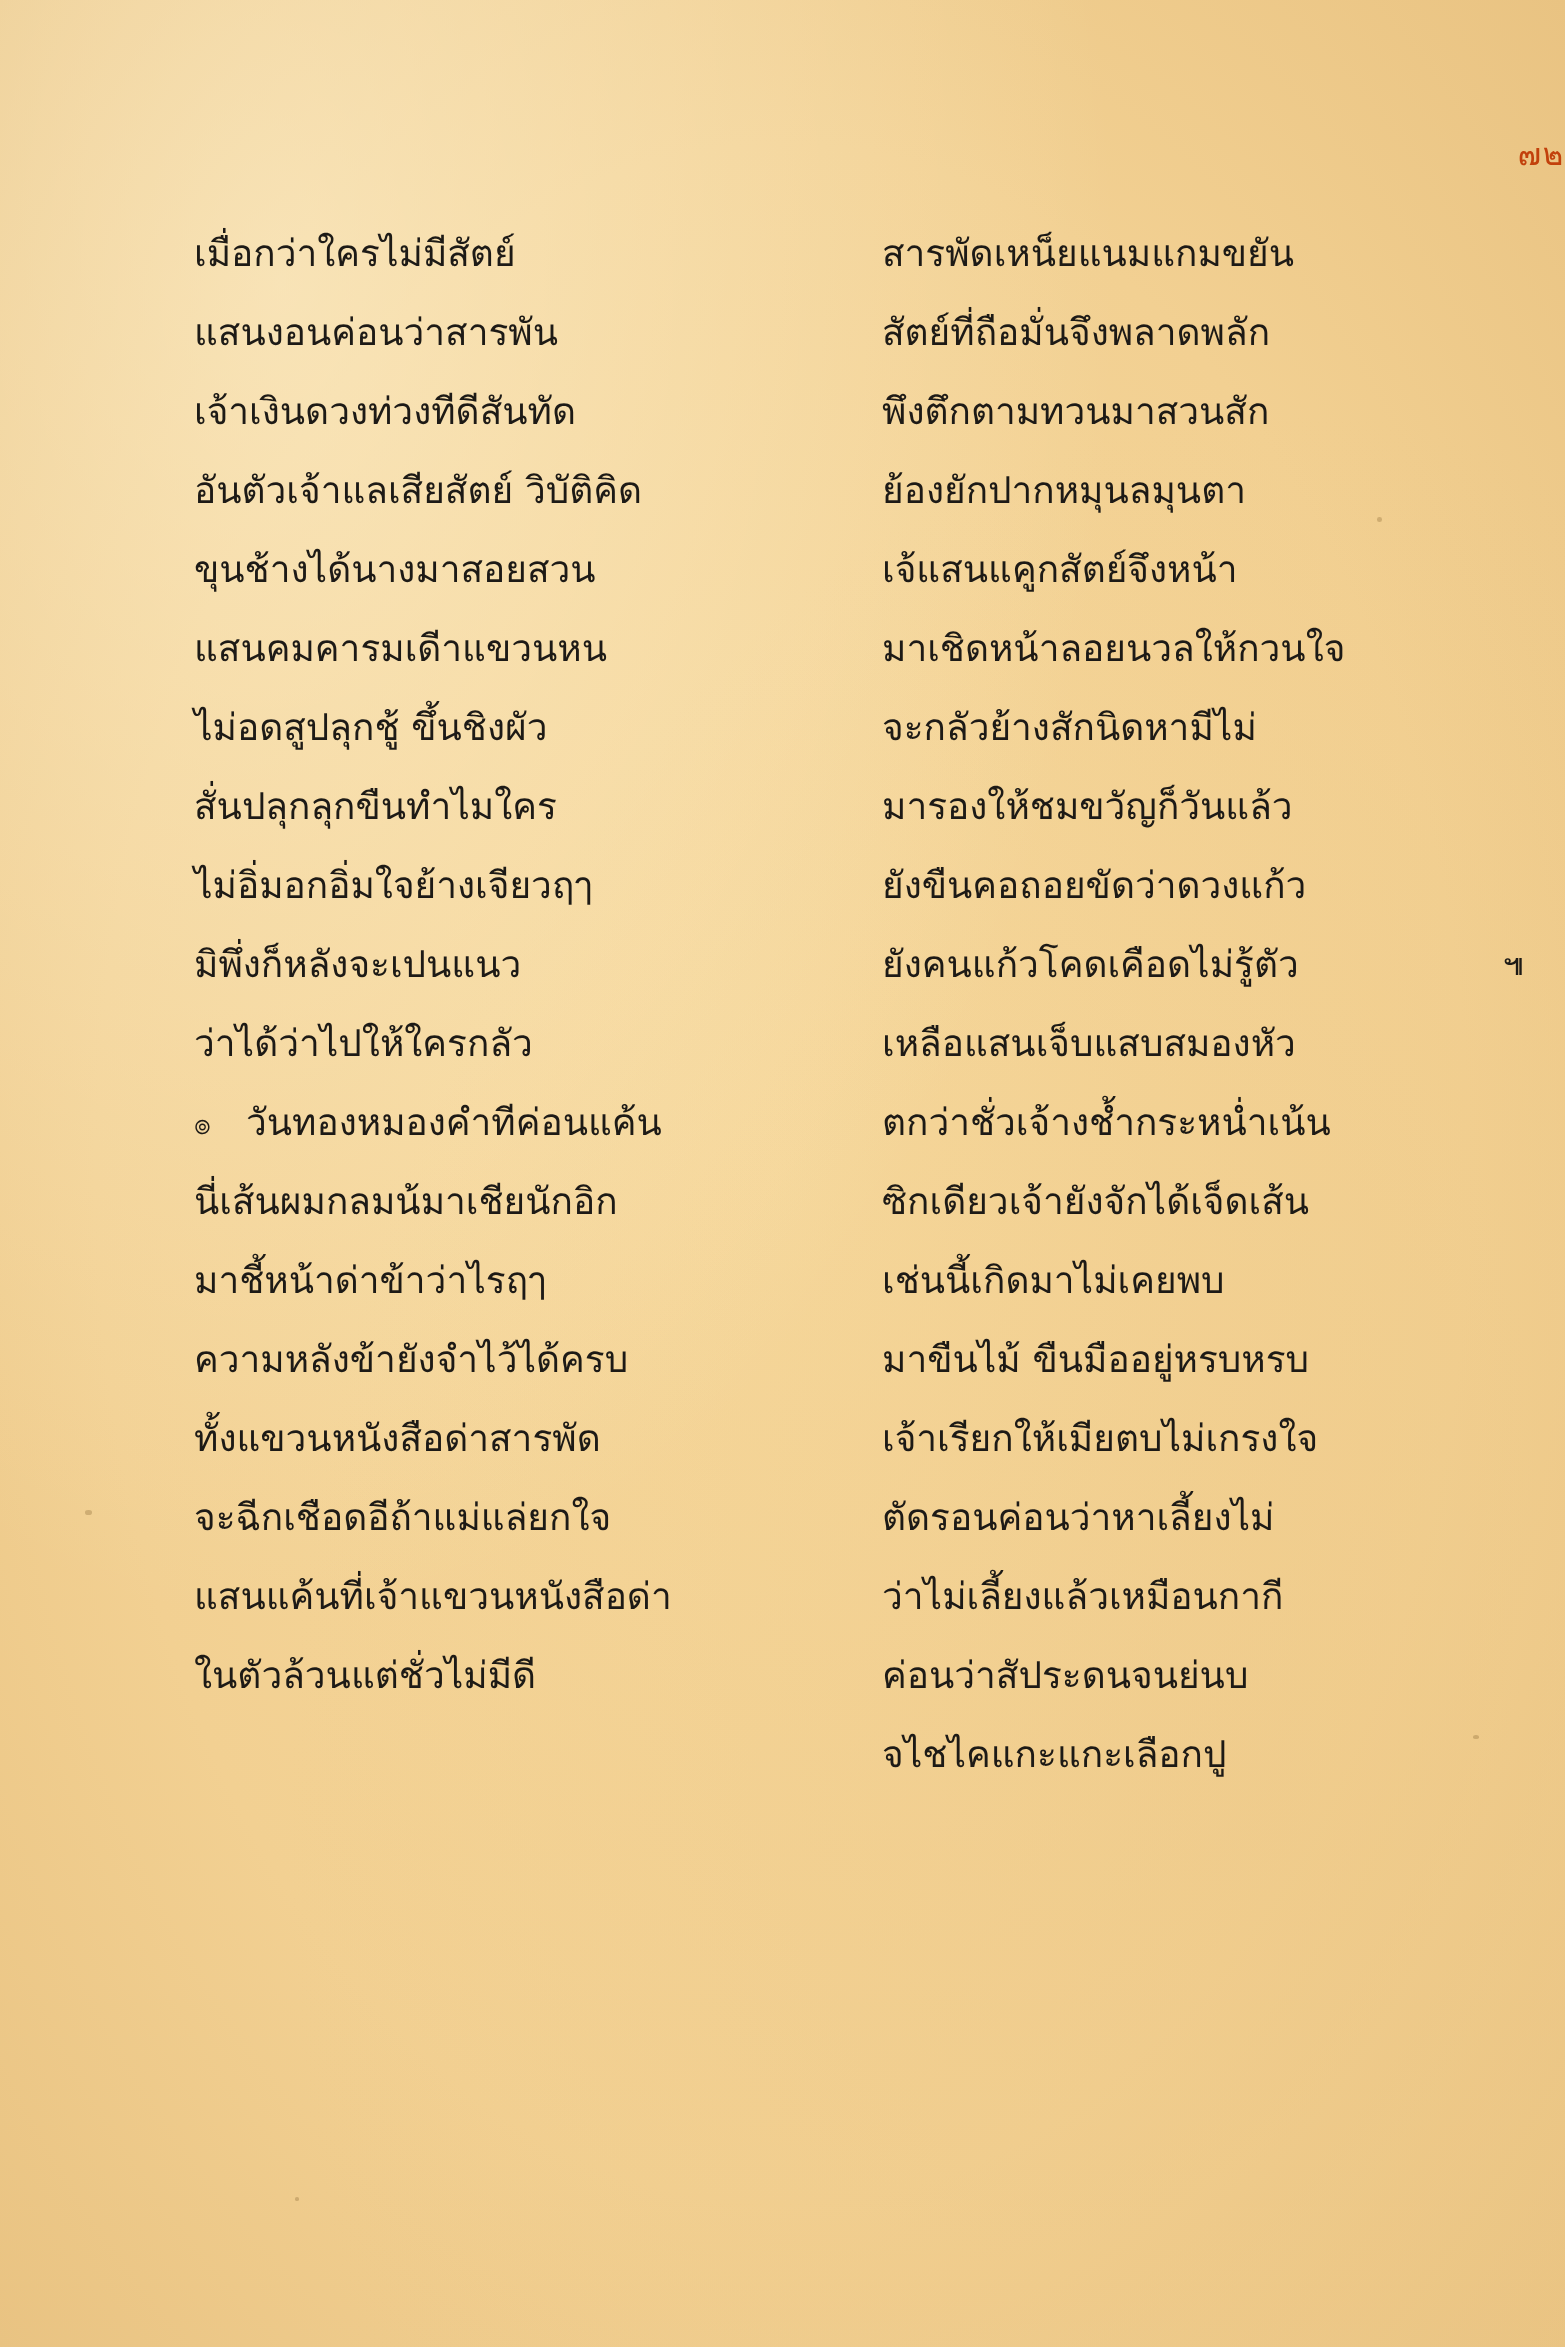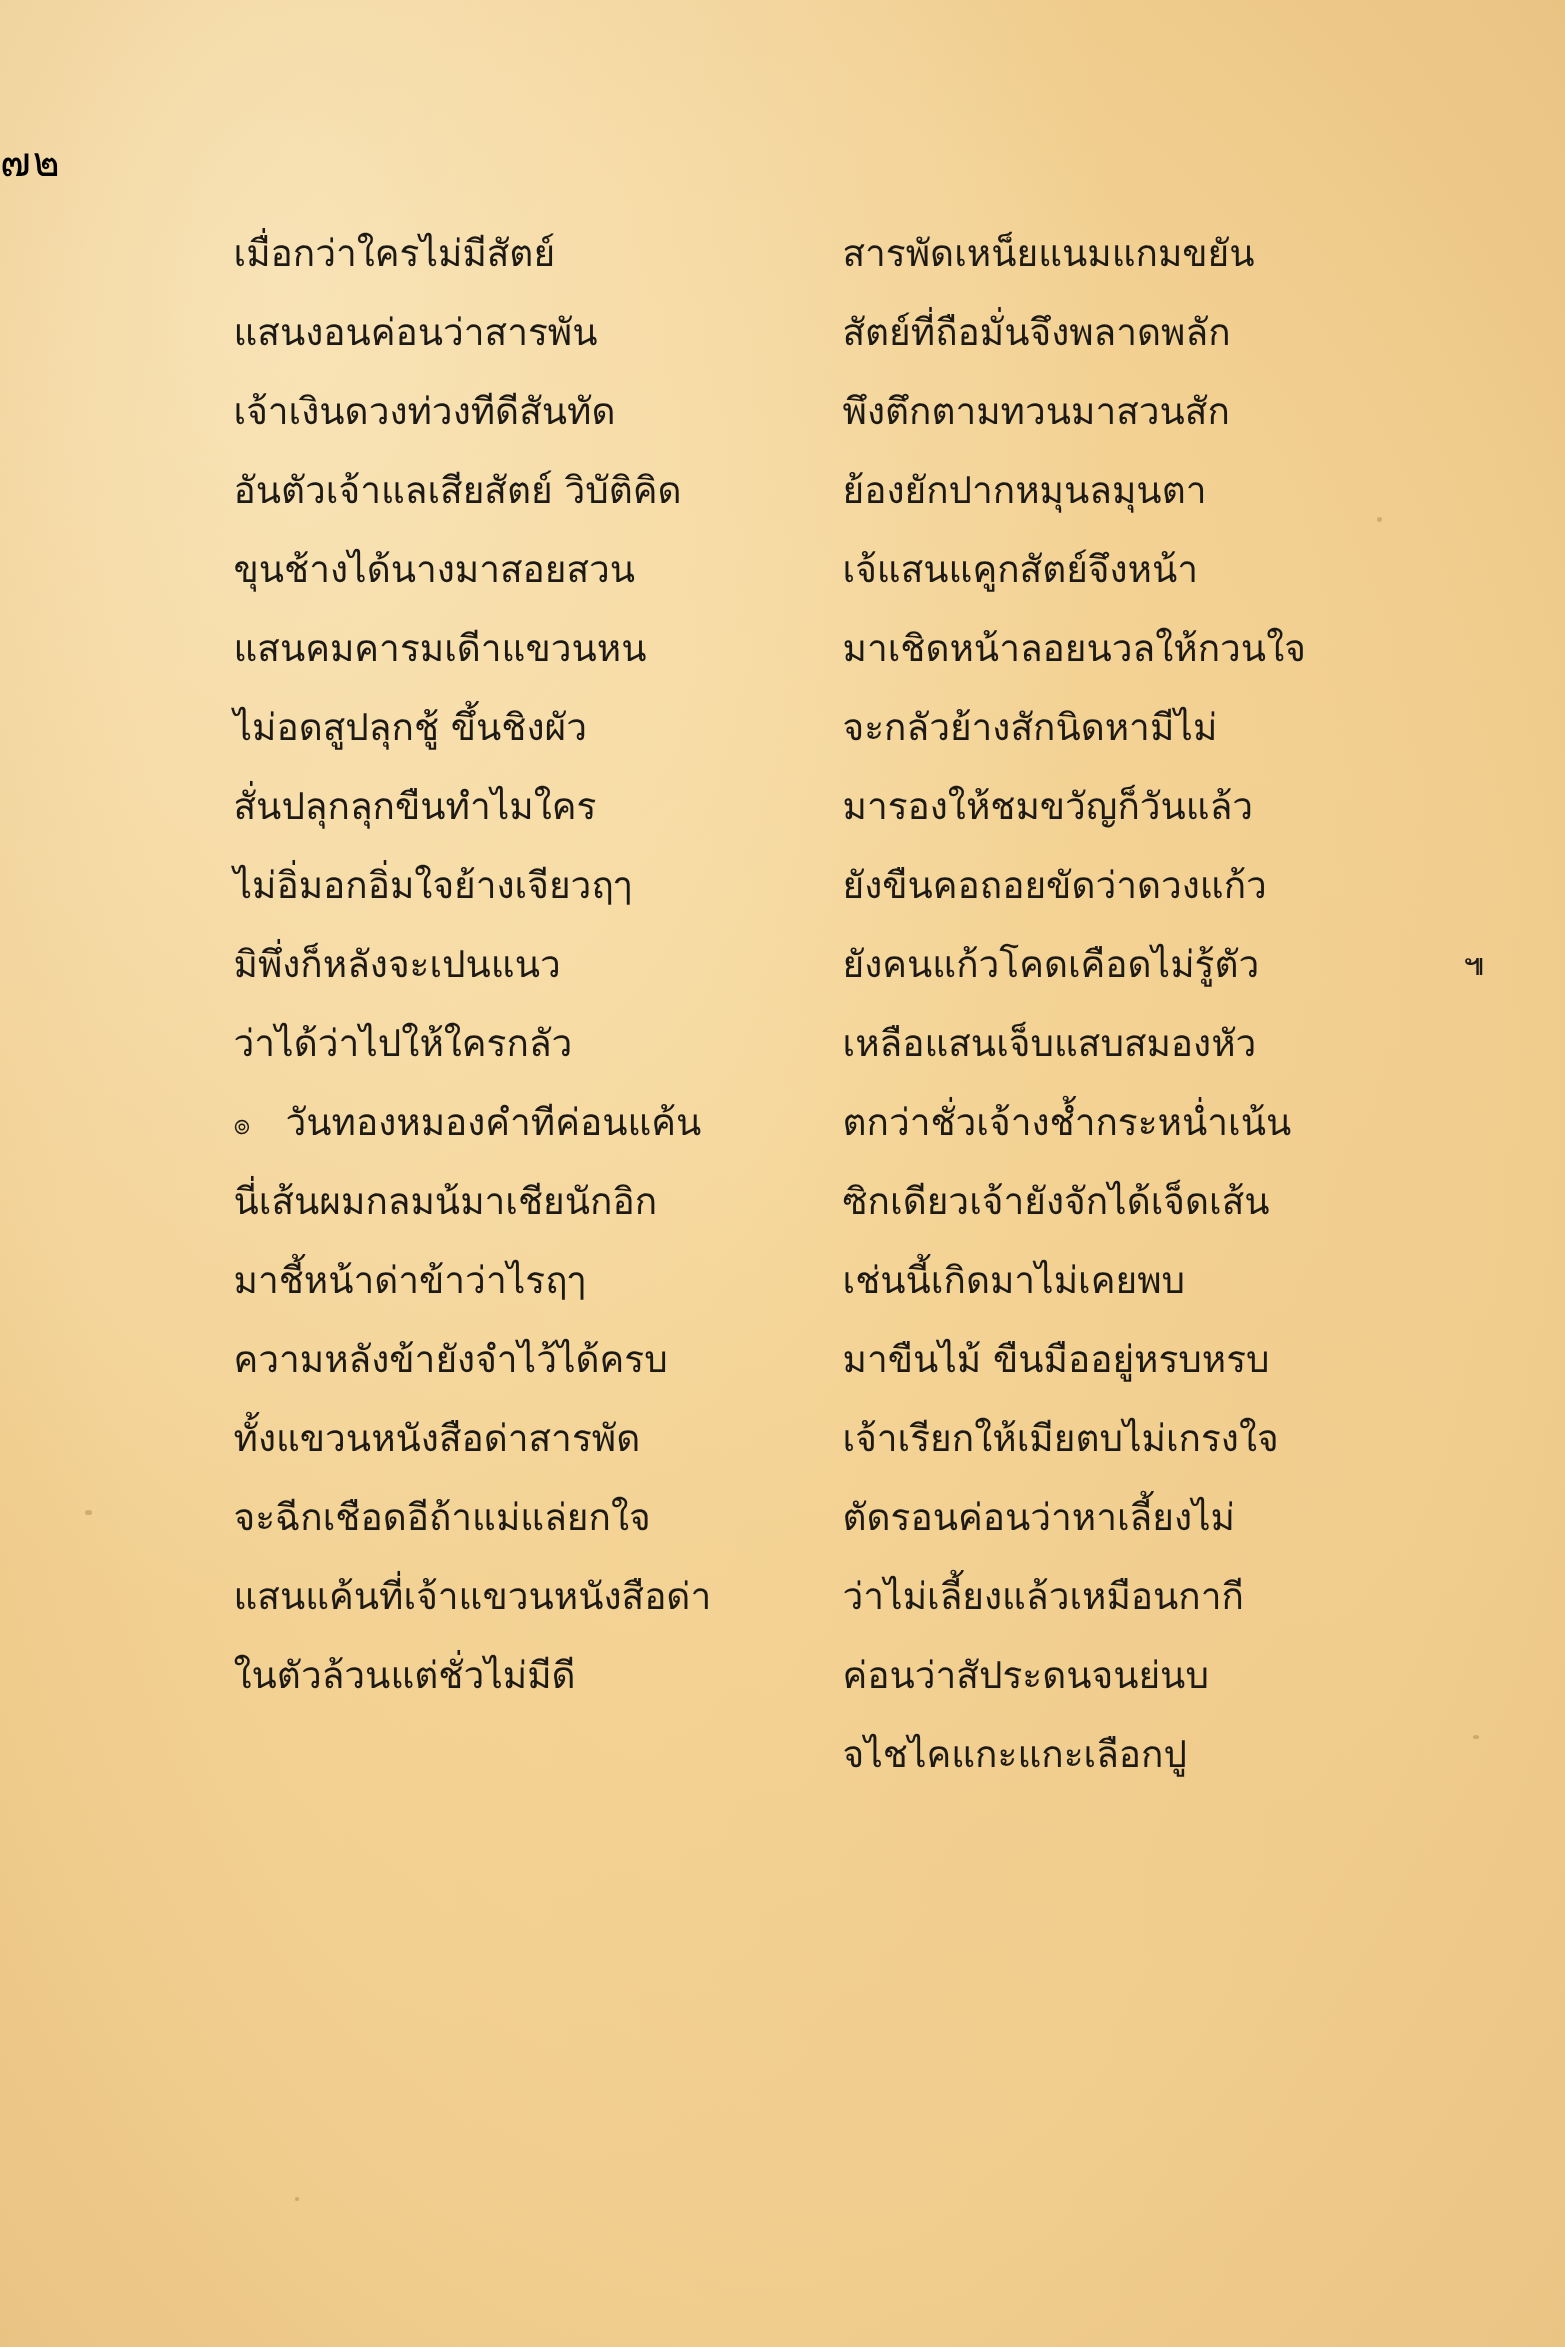--- a/index.html
+++ b/index.html
@@ -26,33 +26,33 @@
   .speck {
     position: absolute;
     border-radius: 50%;
     background: rgba(120, 85, 35, 0.28);
   }
   .page-number {
     position: absolute;
     top: 129px;
     left: 0;
     width: 100%;
-    text-align: left;
-    font-size: 41px;
-    color: #000000;
+    text-align: right;
+    font-size: 31px;
+    color: #c2410c;
     letter-spacing: 1.8px;
   }
   .columns {
     position: absolute;
     top: 214px;
     left: 0;
     width: 100%;
     height: 2058px;
     display: flex;
-    justify-content: center;
+    justify-content: space-between;
   }
   .col {
     width: 572px;
     position: relative;
   }
   .col-left {
     margin-left: 194px;
     margin-right: 37px;
   }
   .col-right {

